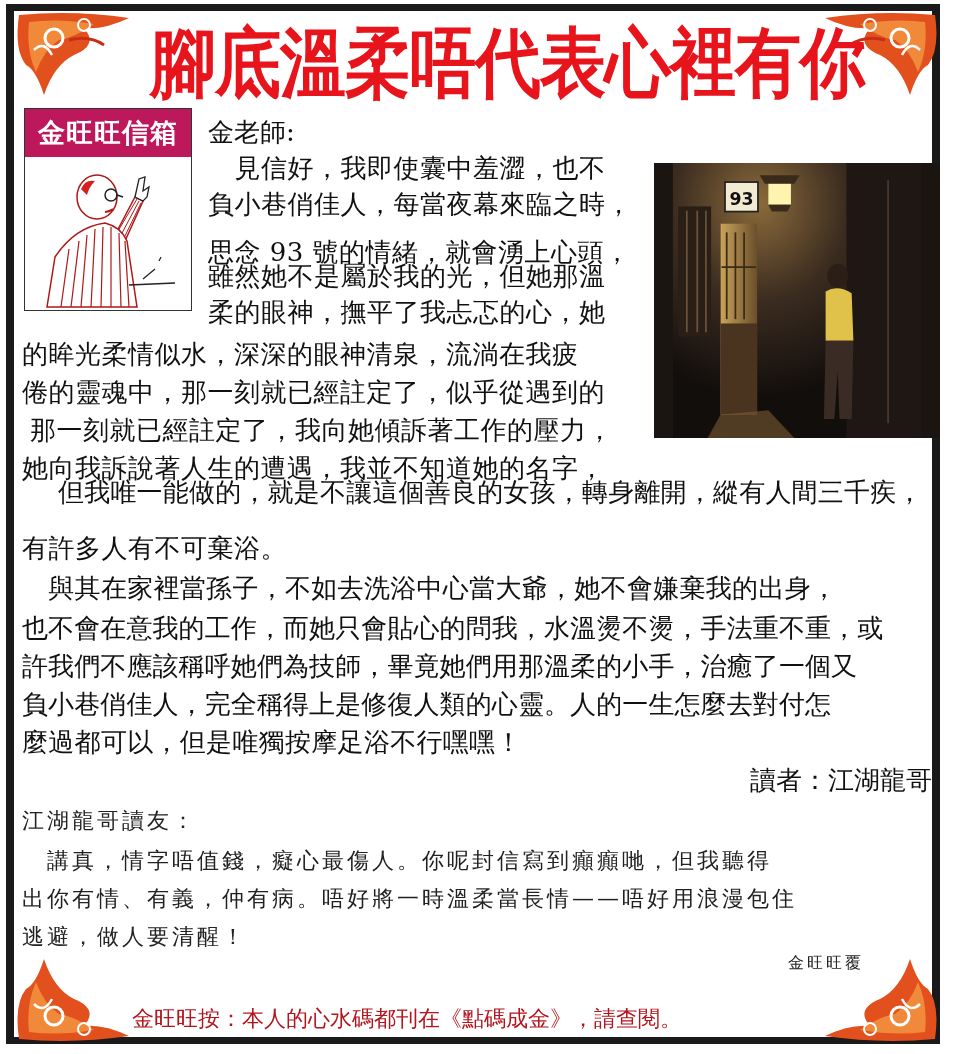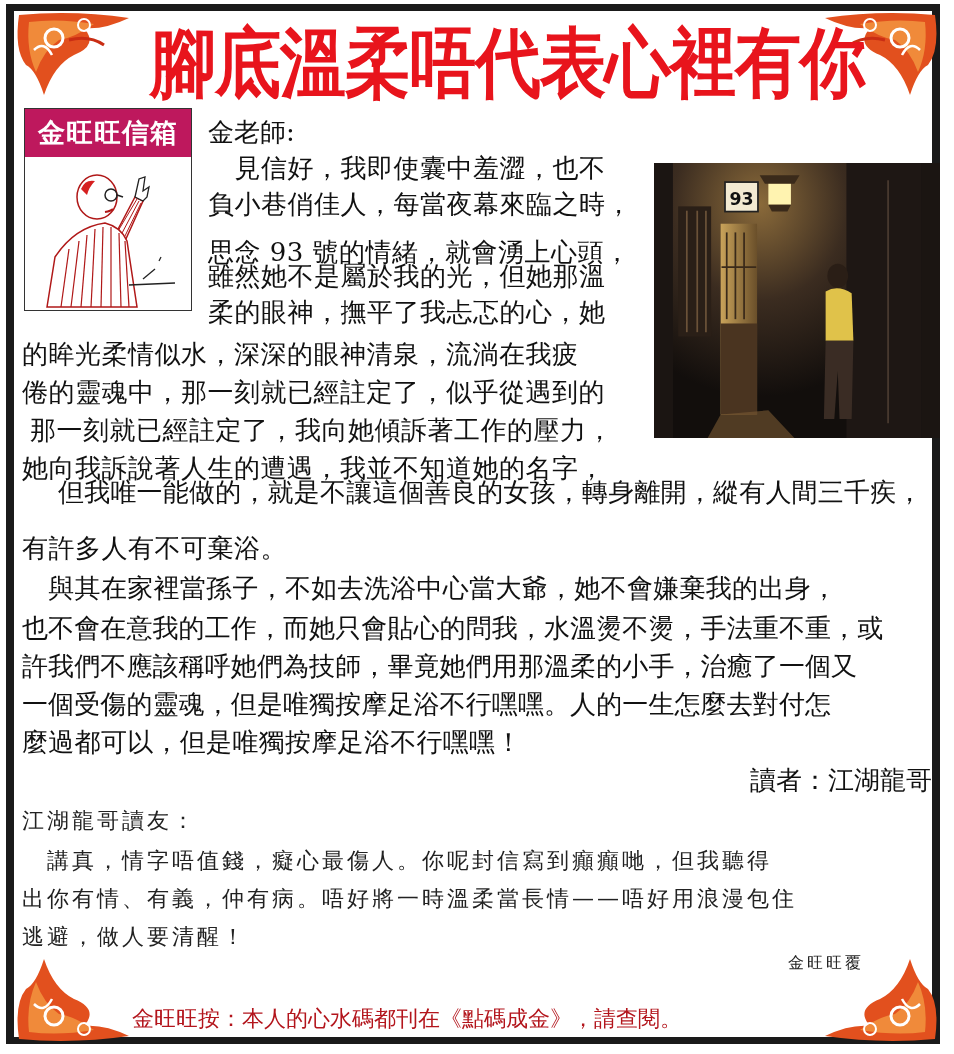--- a/index.html
+++ b/index.html
@@ -183,21 +183,21 @@
 <div class="text letter" style="left:22px; top:336px; letter-spacing:0.5px;">的眸光柔情似水，深深的眼神清泉，流淌在我疲</div>
 <div class="text letter" style="left:22px; top:374px; letter-spacing:0.5px;">倦的靈魂中，那一刻就已經註定了，似乎從遇到的</div>
 <div class="text letter" style="left:30px; top:412px; letter-spacing:0.5px;">那一刻就已經註定了，我向她傾訴著工作的壓力，</div>
 <div class="text letter" style="left:22px; top:450px; letter-spacing:0.5px;">她向我訴說著人生的遭遇，我並不知道她的名字，</div>
 <div class="text letter" style="left:22px; top:474px; letter-spacing:0.2px;margin-left:36px;">但我唯一能做的，就是不讓這個善良的女孩，轉身離開，縱有人間三千疾，</div>
 <div class="text letter" style="left:22px; top:530px; letter-spacing:0.5px;text-align:right;">有許多人有不可棄浴。</div>
 
 <div class="text letter" style="left:22px; top:570px; letter-spacing:0.3px;">　與其在家裡當孫子，不如去洗浴中心當大爺，她不會嫌棄我的出身，</div>
 <div class="text letter" style="left:22px; top:610px; letter-spacing:0.1px;">也不會在意我的工作，而她只會貼心的問我，水溫燙不燙，手法重不重，或</div>
 <div class="text letter" style="left:22px; top:648px; letter-spacing:0.1px;">許我們不應該稱呼她們為技師，畢竟她們用那溫柔的小手，治癒了一個又</div>
-<div class="text letter" style="left:22px; top:686px; letter-spacing:0.1px;">一個受傷的靈魂，但是唯獨按摩足浴不行嘿嘿。人的一生怎麼去對付怎</div>
+<div class="text letter" style="left:22px; top:686px; letter-spacing:0.1px;">負小巷俏佳人，完全稱得上是修復人類的心靈。人的一生怎麼去對付怎</div>
 <div class="text letter" style="left:22px; top:724px; letter-spacing:0.3px;">麼過都可以，但是唯獨按摩足浴不行嘿嘿！</div>
 
 <div class="text letter" style="right:22px; top:762px;">讀者：江湖龍哥</div>
 
 <div class="text reply" style="left:22px; top:802px;">江湖龍哥讀友：</div>
 <div class="text reply" style="left:22px; top:842px;">　講真，情字唔值錢，癡心最傷人。你呢封信寫到癲癲哋，但我聽得</div>
 <div class="text reply" style="left:22px; top:880px;">出你有情、有義，仲有病。唔好將一時溫柔當長情——唔好用浪漫包住</div>
 <div class="text reply" style="left:22px; top:918px;">逃避，做人要清醒！</div>
 <div class="text reply" style="right:90px; top:944px; font-size:16px;">金旺旺覆</div>
 

